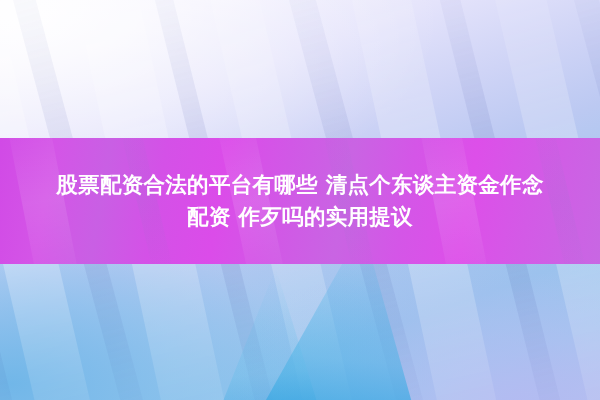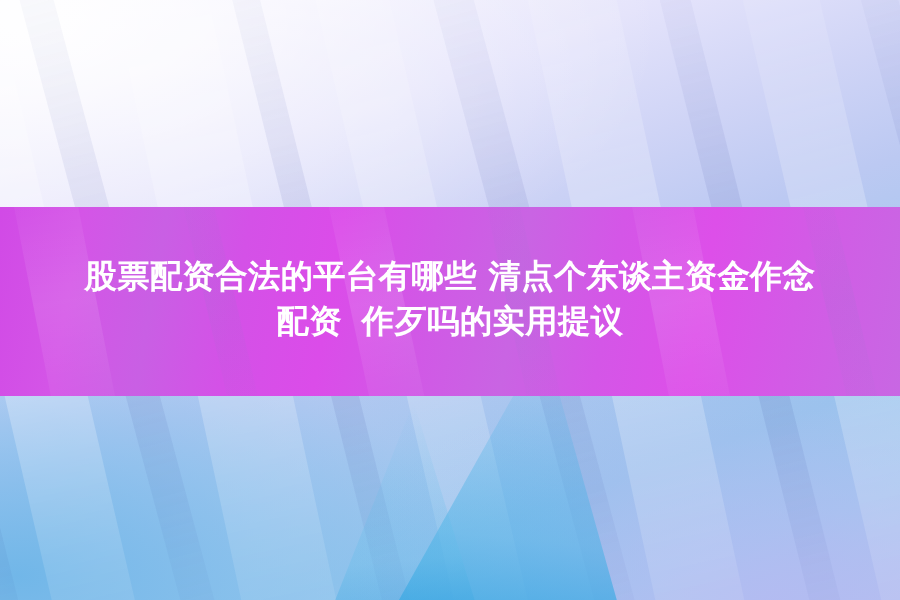--- a/index.html
+++ b/index.html
@@ -163,21 +163,20 @@
     box-sizing: border-box;
     text-rendering: optimizeLegibility;
   }
 
   .band-line {
     white-space: nowrap;
   }
 
   .band-line-2 {
     white-space: nowrap;
-    font-family: Liberation Mono, monospace;
   }
 </style>
 </head>
 <body>
 
 <div id="stage" style="width: 600px; height: 400px;">
 
   <div class="bg-base"></div>
   <div class="bg-wash-a"></div>
   <div class="bg-wash-b"></div>

